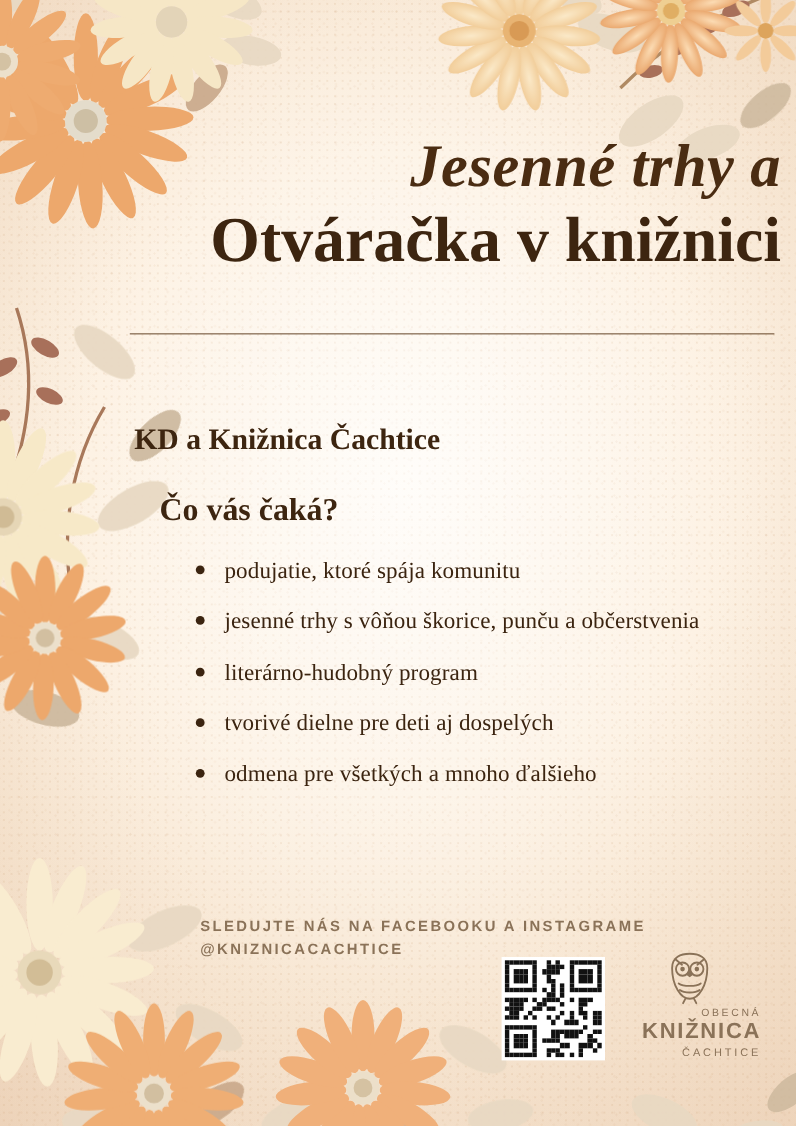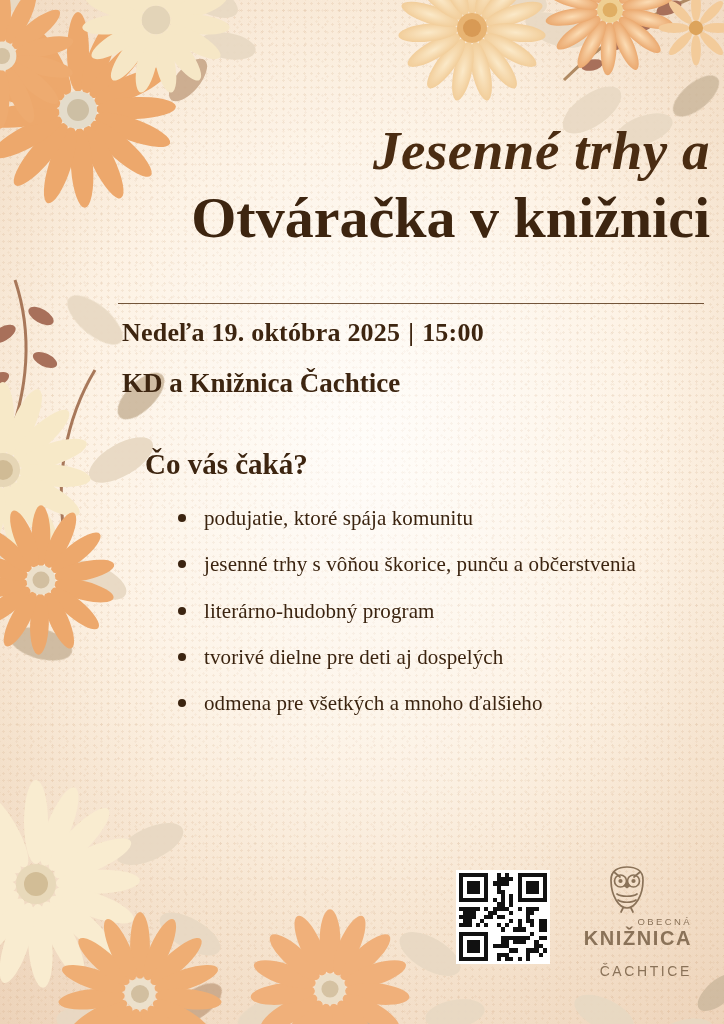--- a/index.html
+++ b/index.html
@@ -101,21 +101,21 @@
     font-weight: 700;
     font-size: 26px;
     color: #3d2510;
     letter-spacing: 0.2px;
     white-space: nowrap;
   }
   .when .sep { padding: 0 8px; }
   .where {
     position: absolute;
     left: 122px;
-    top: 368px;
+    top: 384px;
     font-family: "Liberation Serif", serif;
     font-weight: 700;
     font-size: 27px;
     color: #3d2510;
     white-space: nowrap;
   }
 
   .subhead {
     position: absolute;
     left: 145px;
@@ -208,23 +208,23 @@
   }
   .logo .l2 {
     font-family: "Liberation Sans", sans-serif;
     font-size: 20px;
     font-weight: 700;
     letter-spacing: 1.6px;
     line-height: 1.1;
   }
   .logo .l3 {
     font-family: "Liberation Sans", sans-serif;
-    font-size: 14px;
+    font-size: 10px;
     letter-spacing: 2.6px;
-    margin-top: 14px;
+    margin-top: 3px;
   }
 </style>
 </head>
 <body>
 
 <div class="poster">
 
   <div class="texture"></div>
   <div class="vignette"></div>
 
@@ -575,36 +575,37 @@
 
   <div class="content">
 
     <div class="title-block">
       <div class="title-line1">Jesenné trhy a</div>
       <div class="title-line2">Otváračka v knižnici</div>
     </div>
 
     <div class="rule"></div>
 
-    <div class="when">
-      <span>Nedeľa 19. októbra 2025</span><span class="sep">|</span><span>15:00</span>
-    </div>
 
     <div class="where">KD a Knižnica Čachtice</div>
 
     <div class="subhead">Čo vás čaká?</div>
 
     <ul class="list">
       <li>podujatie, ktoré spája komunitu</li>
       <li>jesenné trhy s vôňou škorice, punču a občerstvenia</li>
       <li>literárno-hudobný program</li>
       <li>tvorivé dielne pre deti aj dospelých</li>
       <li>odmena pre všetkých a mnoho ďalšieho</li>
     </ul>
 
+    <div class="social">
+      <div>SLEDUJTE NÁS NA FACEBOOKU A INSTAGRAME</div>
+      <div class="handle">@KNIZNICACACHTICE</div>
+    </div>
 
     <div class="qr">
       <div class="qr-grid" id="qrGrid">
           <i class="on"></i>
           <i class="on"></i>
           <i class="on"></i>
           <i class="on"></i>
           <i class="on"></i>
           <i class="on"></i>
           <i class="on"></i>

